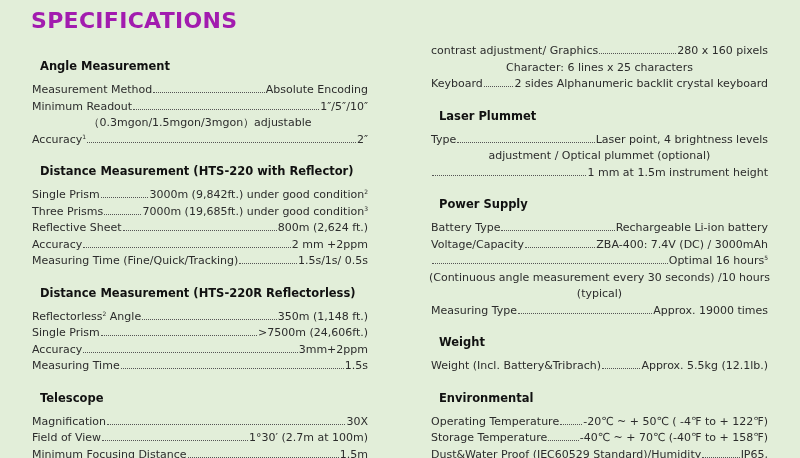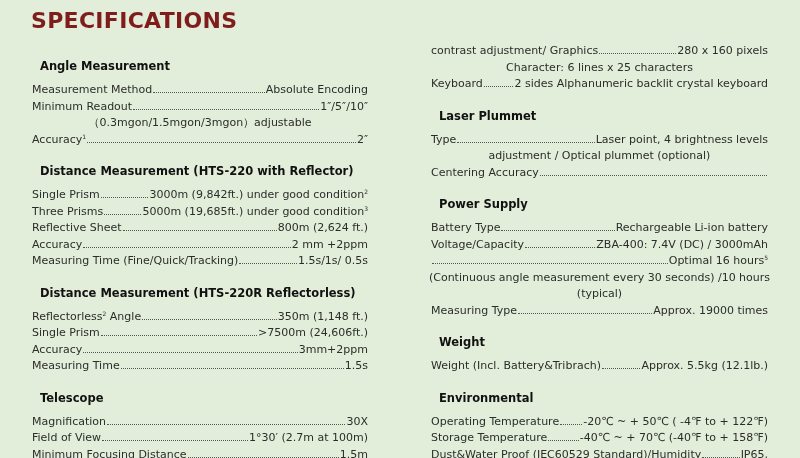--- a/index.html
+++ b/index.html
@@ -7,21 +7,21 @@
     width: 800px; height: 458px; overflow: hidden;
     background: #e2eed9;
     font-family: "DejaVu Sans", sans-serif;
     color: #2c2c2c;
     position: relative;
   }
   .title {
     position: absolute; left: 31px; top: 8px;
     font-family: "DejaVu Sans", sans-serif;
     font-weight: bold; font-size: 22px; letter-spacing: 0.3px;
-    color: #7f1d1d;
+    color: #a21caf;
     margin: 0;
   }
   .col { position: absolute; }
   .col-left { left: 32px; top: 50px; width: 336px; }
   .col-right { left: 431px; top: 43px; width: 337px; }
   .section { margin-bottom: 15px; }
   .section h2 {
     margin: 8px; font-size: 11.5px; font-weight: bold; color: #111;
     height: 16px; line-height: 16px; white-space: nowrap;
   }
@@ -75,21 +75,21 @@
   <div class="section">
     <h2>Distance Measurement (HTS-220 with Reflector)</h2>
     <div class="row">
       <span class="label">Single Prism</span>
       <span class="dots"></span>
       <span class="value"><span>3000m (9,842ft.) under good condition</span><sup>2</sup></span>
     </div>
     <div class="row">
       <span class="label">Three Prisms</span>
       <span class="dots"></span>
-      <span class="value"><span>5000m (19,685ft.) under good condition</span><sup>3</sup></span>
+      <span class="value"><span>7000m (19,685ft.) under good condition</span><sup>3</sup></span>
     </div>
     <div class="row">
       <span class="label">Reflective Sheet</span>
       <span class="dots"></span>
       <span class="value">800m (2,624 ft.)</span>
     </div>
     <div class="row">
       <span class="label">Accuracy</span>
       <span class="dots"></span>
       <span class="value">2 mm +2ppm</span>
@@ -172,22 +172,22 @@
     <h2>Laser Plummet</h2>
     <div class="row">
       <span class="label">Type</span>
       <span class="dots"></span>
       <span class="value">Laser point, 4 brightness levels</span>
     </div>
     <div class="row cont">
       <span class="value">adjustment / Optical plummet (optional)</span>
     </div>
     <div class="row">
-      <span class="label">Centering Accuracy</span>
-      <span class="dots"></span>
+      <span class="dots"></span>
+      <span class="value">1 mm at 1.5m instrument height</span>
     </div>
   </div>
 
   <div class="section">
     <h2>Power Supply</h2>
     <div class="row">
       <span class="label">Battery Type</span>
       <span class="dots"></span>
       <span class="value">Rechargeable Li-ion battery</span>
     </div>

